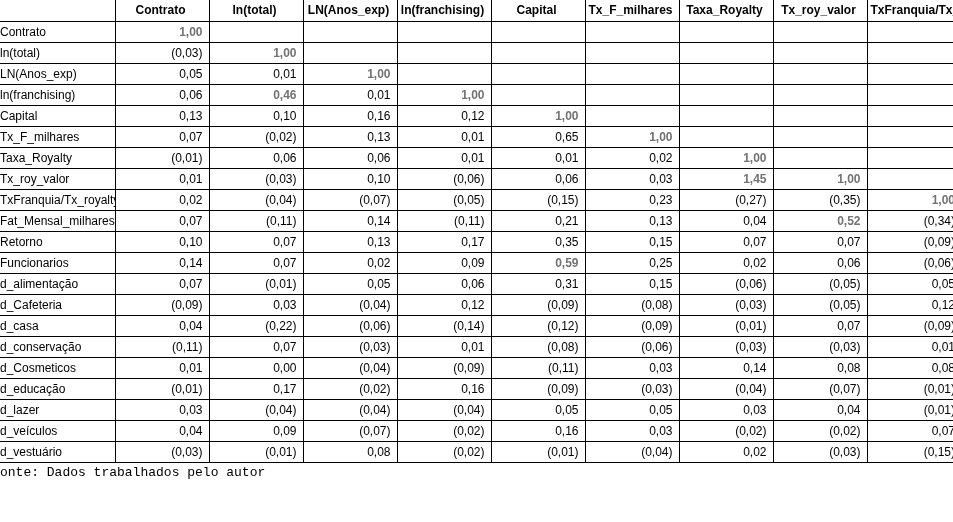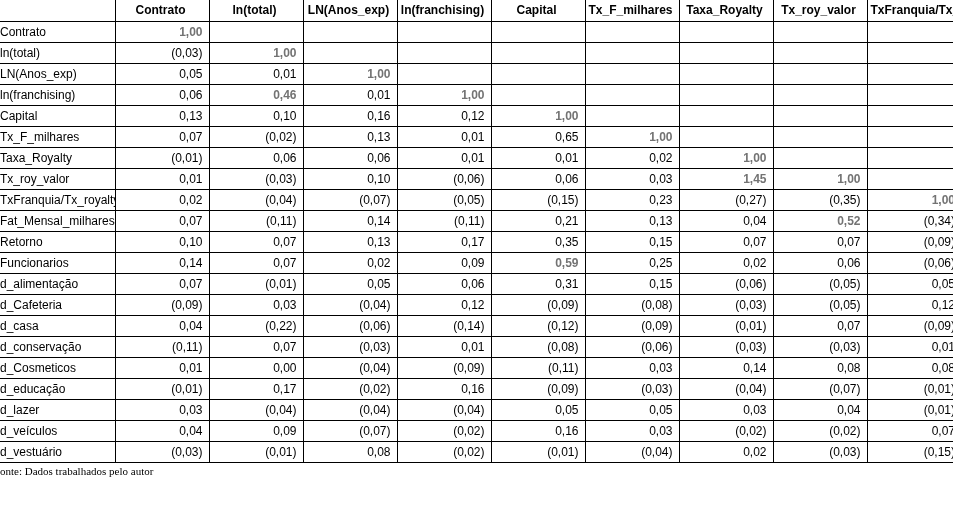--- a/index.html
+++ b/index.html
@@ -6,21 +6,21 @@
 .wrap{width:953px;height:496px;overflow:hidden;position:relative}
 table{border-collapse:collapse;width:960px;table-layout:fixed}
 th,td{border:1px solid #000;padding:3px 6px 3px 3px;height:21px;box-sizing:border-box;white-space:nowrap;overflow:hidden}
 th{font-weight:700;text-align:center;border-top:none}
 th:first-child{border-left:none}
 th:last-child{border-right:none}
 td:first-child{text-align:left;border-left:none;padding-left:0}
 td:last-child{border-right:none}
 td.num{text-align:right}
 .hl{color:#737373;font-weight:700}
-.src{font-family:Liberation Serif, serif;font-size:11px;padding:2px 0 0 0}
+.src{font-family:Liberation Mono, monospace;font-size:13px;padding:2px 0 0 0}
 col.c0{width:115px}
 col.cn{width:94px}
 </style>
 </head>
 <body>
 <div class="wrap">
 <table>
 <colgroup>
 <col class="c0">
         <col class="cn">

